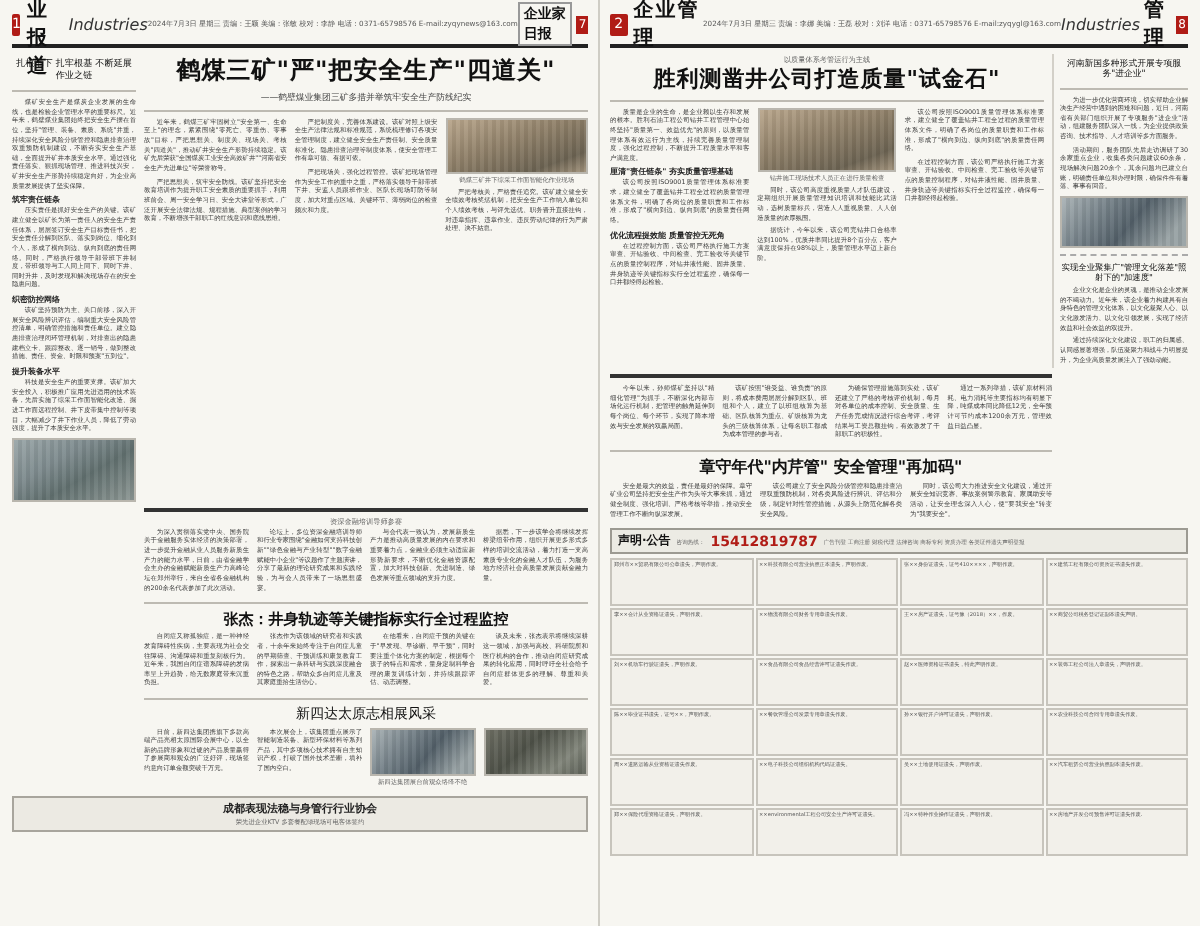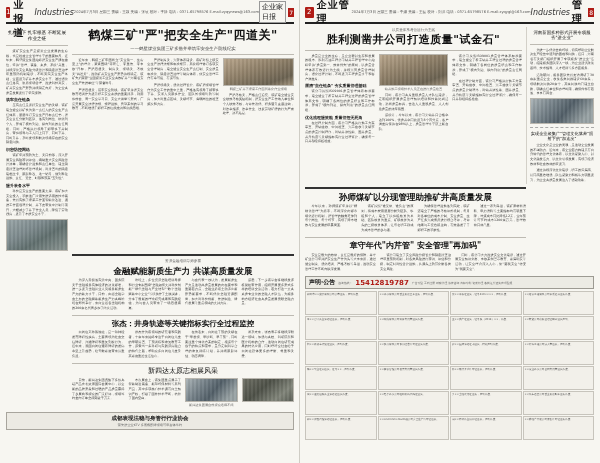--- a/index.html
+++ b/index.html
@@ -33,21 +33,21 @@
   }
   .mast-left{display:flex;align-items:center;gap:3px;}
   .mast-badge{
     width:11px;height:11px;background:#b01c16;color:#fff;
     font-size:7px;line-height:11px;text-align:center;border-radius:1px;
   }
   .mast-cn{font-size:10px;font-weight:bold;letter-spacing:1px;color:#111;}
   .mast-en{font-size:8px;font-style:italic;color:#333;}
   .mast-mid{font-size:3.6px;color:#555;white-space:nowrap;}
   .mast-right{display:flex;align-items:center;gap:2px;}
-  .mast-logo{font-size:7px;font-weight:normal;color:#111;border:1px solid #999;padding:0 2px;}
+  .mast-logo{font-size:7px;font-weight:bold;color:#111;border:1px solid #999;padding:0 2px;}
   .mast-num{width:9px;height:9px;background:#b01c16;color:#fff;font-size:6px;line-height:9px;text-align:center;}
 
   
   .cols{display:flex;gap:4px;}
   .col{flex:1;min-width:0;}
 
   .hl{font-size:3.2px;line-height:1.45;color:#3a3a3a;text-align:justify;
       word-break:break-all;}
   .hl p{margin:0 0 2px 0;text-indent:2em;}
 
@@ -178,21 +178,20 @@
               <p>严把考核关，严格责任追究。该矿建立健全安全绩效考核奖惩机制，把安全生产工作纳入单位和个人绩效考核，与评先选优、职务晋升直接挂钩，对违章指挥、违章作业、违反劳动纪律的行为严肃处理、决不姑息。</p>
             </div>
           </div>
         </div>
       </div>
     </div>
 
     <div style="margin-left:66px">
       <hr class="rule-thick">
       <div class="kicker">资深金融培训导师参赛</div>
-      <div class="head-2">金融赋能新质生产力 共谋高质量发展</div>
       <div class="cols">
         <div class="col">
           <div class="hl">
               <p>为深入贯彻落实党中央、国务院关于金融服务实体经济的决策部署，进一步提升金融从业人员服务新质生产力的能力水平，日前，由省金融学会主办的金融赋能新质生产力高峰论坛在郑州举行，来自全省各金融机构的200余名代表参加了此次活动。</p>
             </div>
         </div>
         <div class="col">
           <div class="hl">
               <p>论坛上，多位资深金融培训导师和行业专家围绕"金融如何支持科技创新""绿色金融与产业转型""数字金融赋能中小企业"等议题作了主题演讲，分享了最新的理论研究成果和实践经验，为与会人员带来了一场思想盛宴。</p>
             </div>
@@ -333,21 +332,20 @@
         <div class="head-3" style="font-size:4.2px;text-align:center">实现全业聚集广"管理文化落差"照射下的"加速度"</div>
         <div class="hl">
           <p>企业文化是企业的灵魂，是推动企业发展的不竭动力。近年来，该企业着力构建具有自身特色的管理文化体系，以文化凝聚人心、以文化激发活力、以文化引领发展，实现了经济效益和社会效益的双提升。</p>
           <p>通过持续深化文化建设，职工的归属感、认同感显著增强，队伍凝聚力和战斗力明显提升，为企业高质量发展注入了强劲动能。</p>
         </div>
       </div>
     </div>
 
     <div style="margin-right:68px">
       <hr class="rule-thick">
-      <div class="head-2">孙师煤矿以分现管理助推矿井高质量发展</div>
       <div class="cols">
         <div class="col">
           <div class="hl">
               <p>今年以来，孙师煤矿坚持以"精细化管理"为抓手，不断深化内部市场化运行机制，把管理的触角延伸到每个岗位、每个环节，实现了降本增效与安全发展的双赢局面。</p>
             </div>
         </div>
         <div class="col">
           <div class="hl">
               <p>该矿按照"谁受益、谁负责"的原则，将成本费用层层分解到区队、班组和个人，建立了以班组核算为基础、区队核算为重点、矿级核算为龙头的三级核算体系，让每名职工都成为成本管理的参与者。</p>
             </div>

